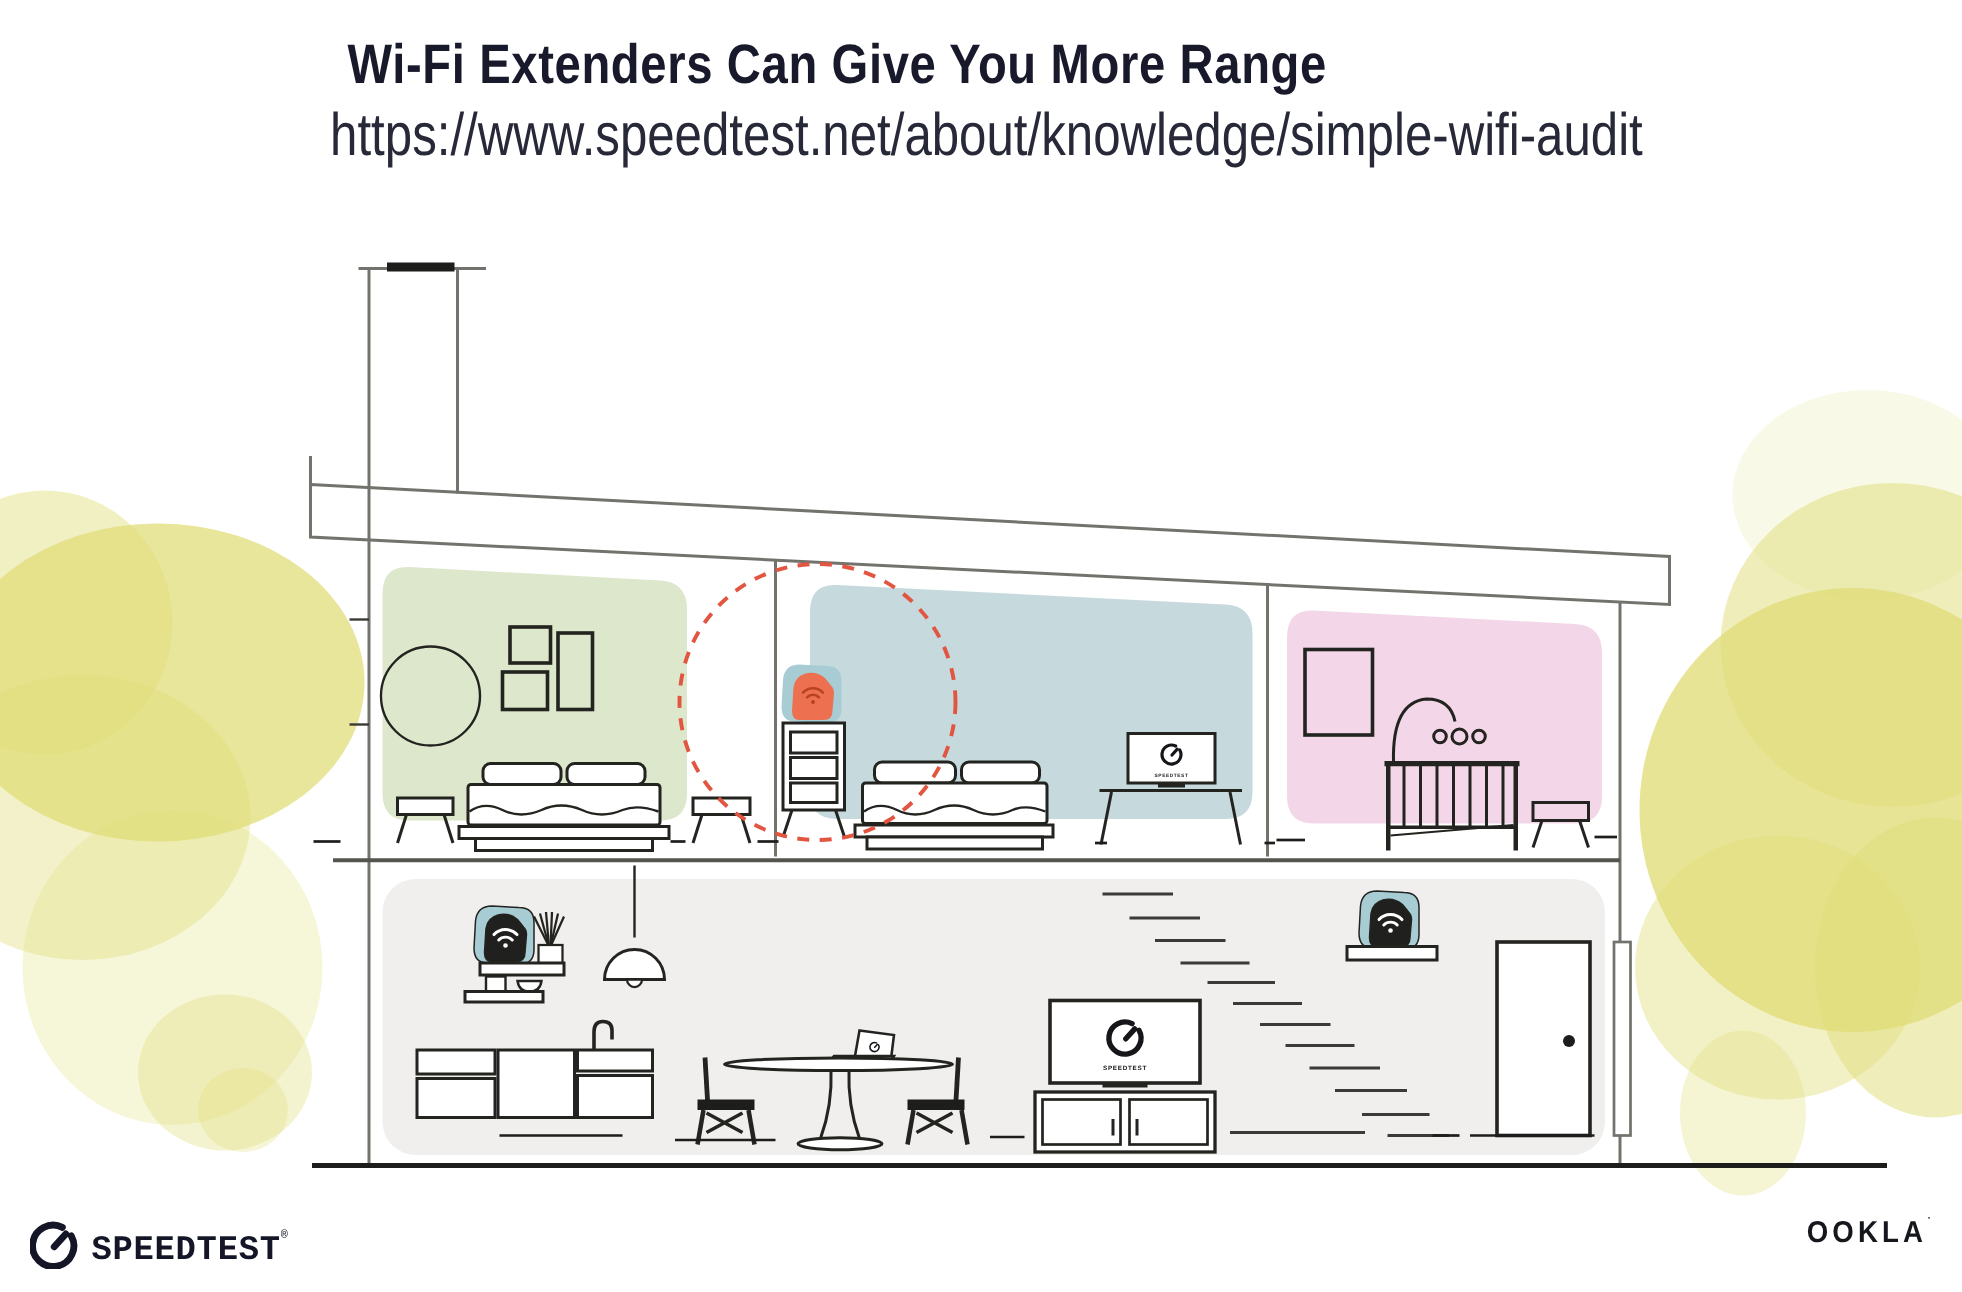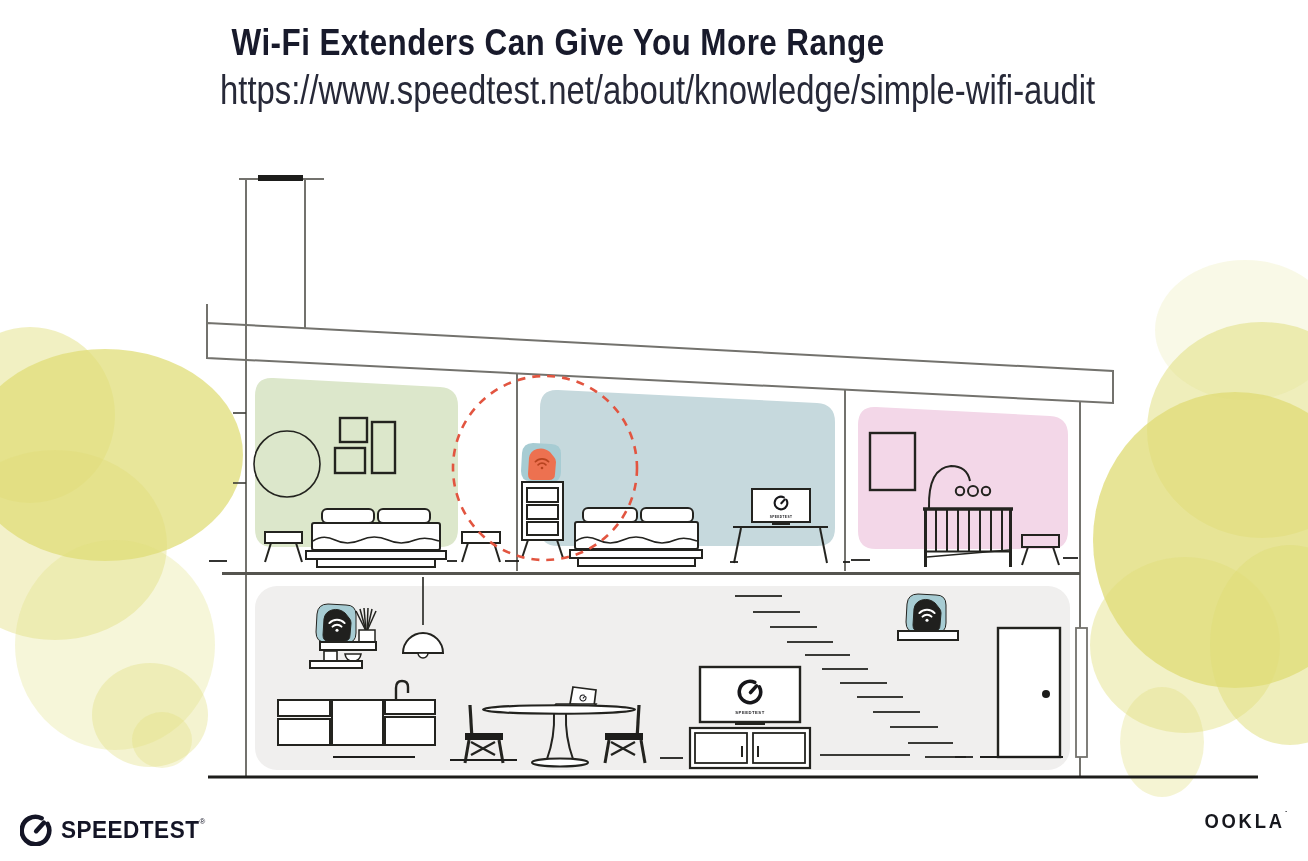--- a/index.html
+++ b/index.html
@@ -5,21 +5,21 @@
   html,body{margin:0;padding:0;background:#ffffff;width:1308px;height:861px;overflow:hidden;
     font-family:"Liberation Sans", sans-serif;}
   .stage{position:relative;width:1308px;height:861px;background:#fff;}
   .title-wrap{position:absolute;left:0;top:22px;width:1116px;text-align:center;}
   .title-wrap .title{display:inline-block;transform:scaleX(.85);transform-origin:center;
     font-size:37px;font-weight:700;color:#181a2b;letter-spacing:.5px;white-space:nowrap;}
   .url-wrap{position:absolute;left:4px;top:68px;width:1308px;text-align:center;}
   .url-wrap .url{display:inline-block;transform:scaleX(.82);transform-origin:center;
     font-size:40px;font-weight:400;color:#272938;letter-spacing:0px;white-space:nowrap;}
   svg.scene{position:absolute;left:0;top:0;}
-  .footer-left{position:absolute;left:20px;top:814px;display:flex;align-items:center;gap:9px;}
+  .footer-left{position:absolute;left:20px;top:814px;display:flex;align-items:flex-end;gap:9px;font-family:Liberation Mono, monospace;}
   .footer-left .st-text{font-size:23px;font-weight:700;color:#141526;letter-spacing:.5px;
     display:inline-block;transform:scaleX(.98);transform-origin:left center;white-space:nowrap;}
   .footer-left sup{font-size:8px;font-weight:400;vertical-align:14px;}
   .footer-right{position:absolute;right:18px;top:810px;text-align:center;}
   .footer-right .ookla-text{font-size:20px;font-weight:700;color:#16171d;letter-spacing:3px;
     display:inline-block;transform:scaleX(.92);transform-origin:right center;white-space:nowrap;}
   .footer-right sup{font-size:9px;vertical-align:10px;}
 </style>
 </head>
 <body>

